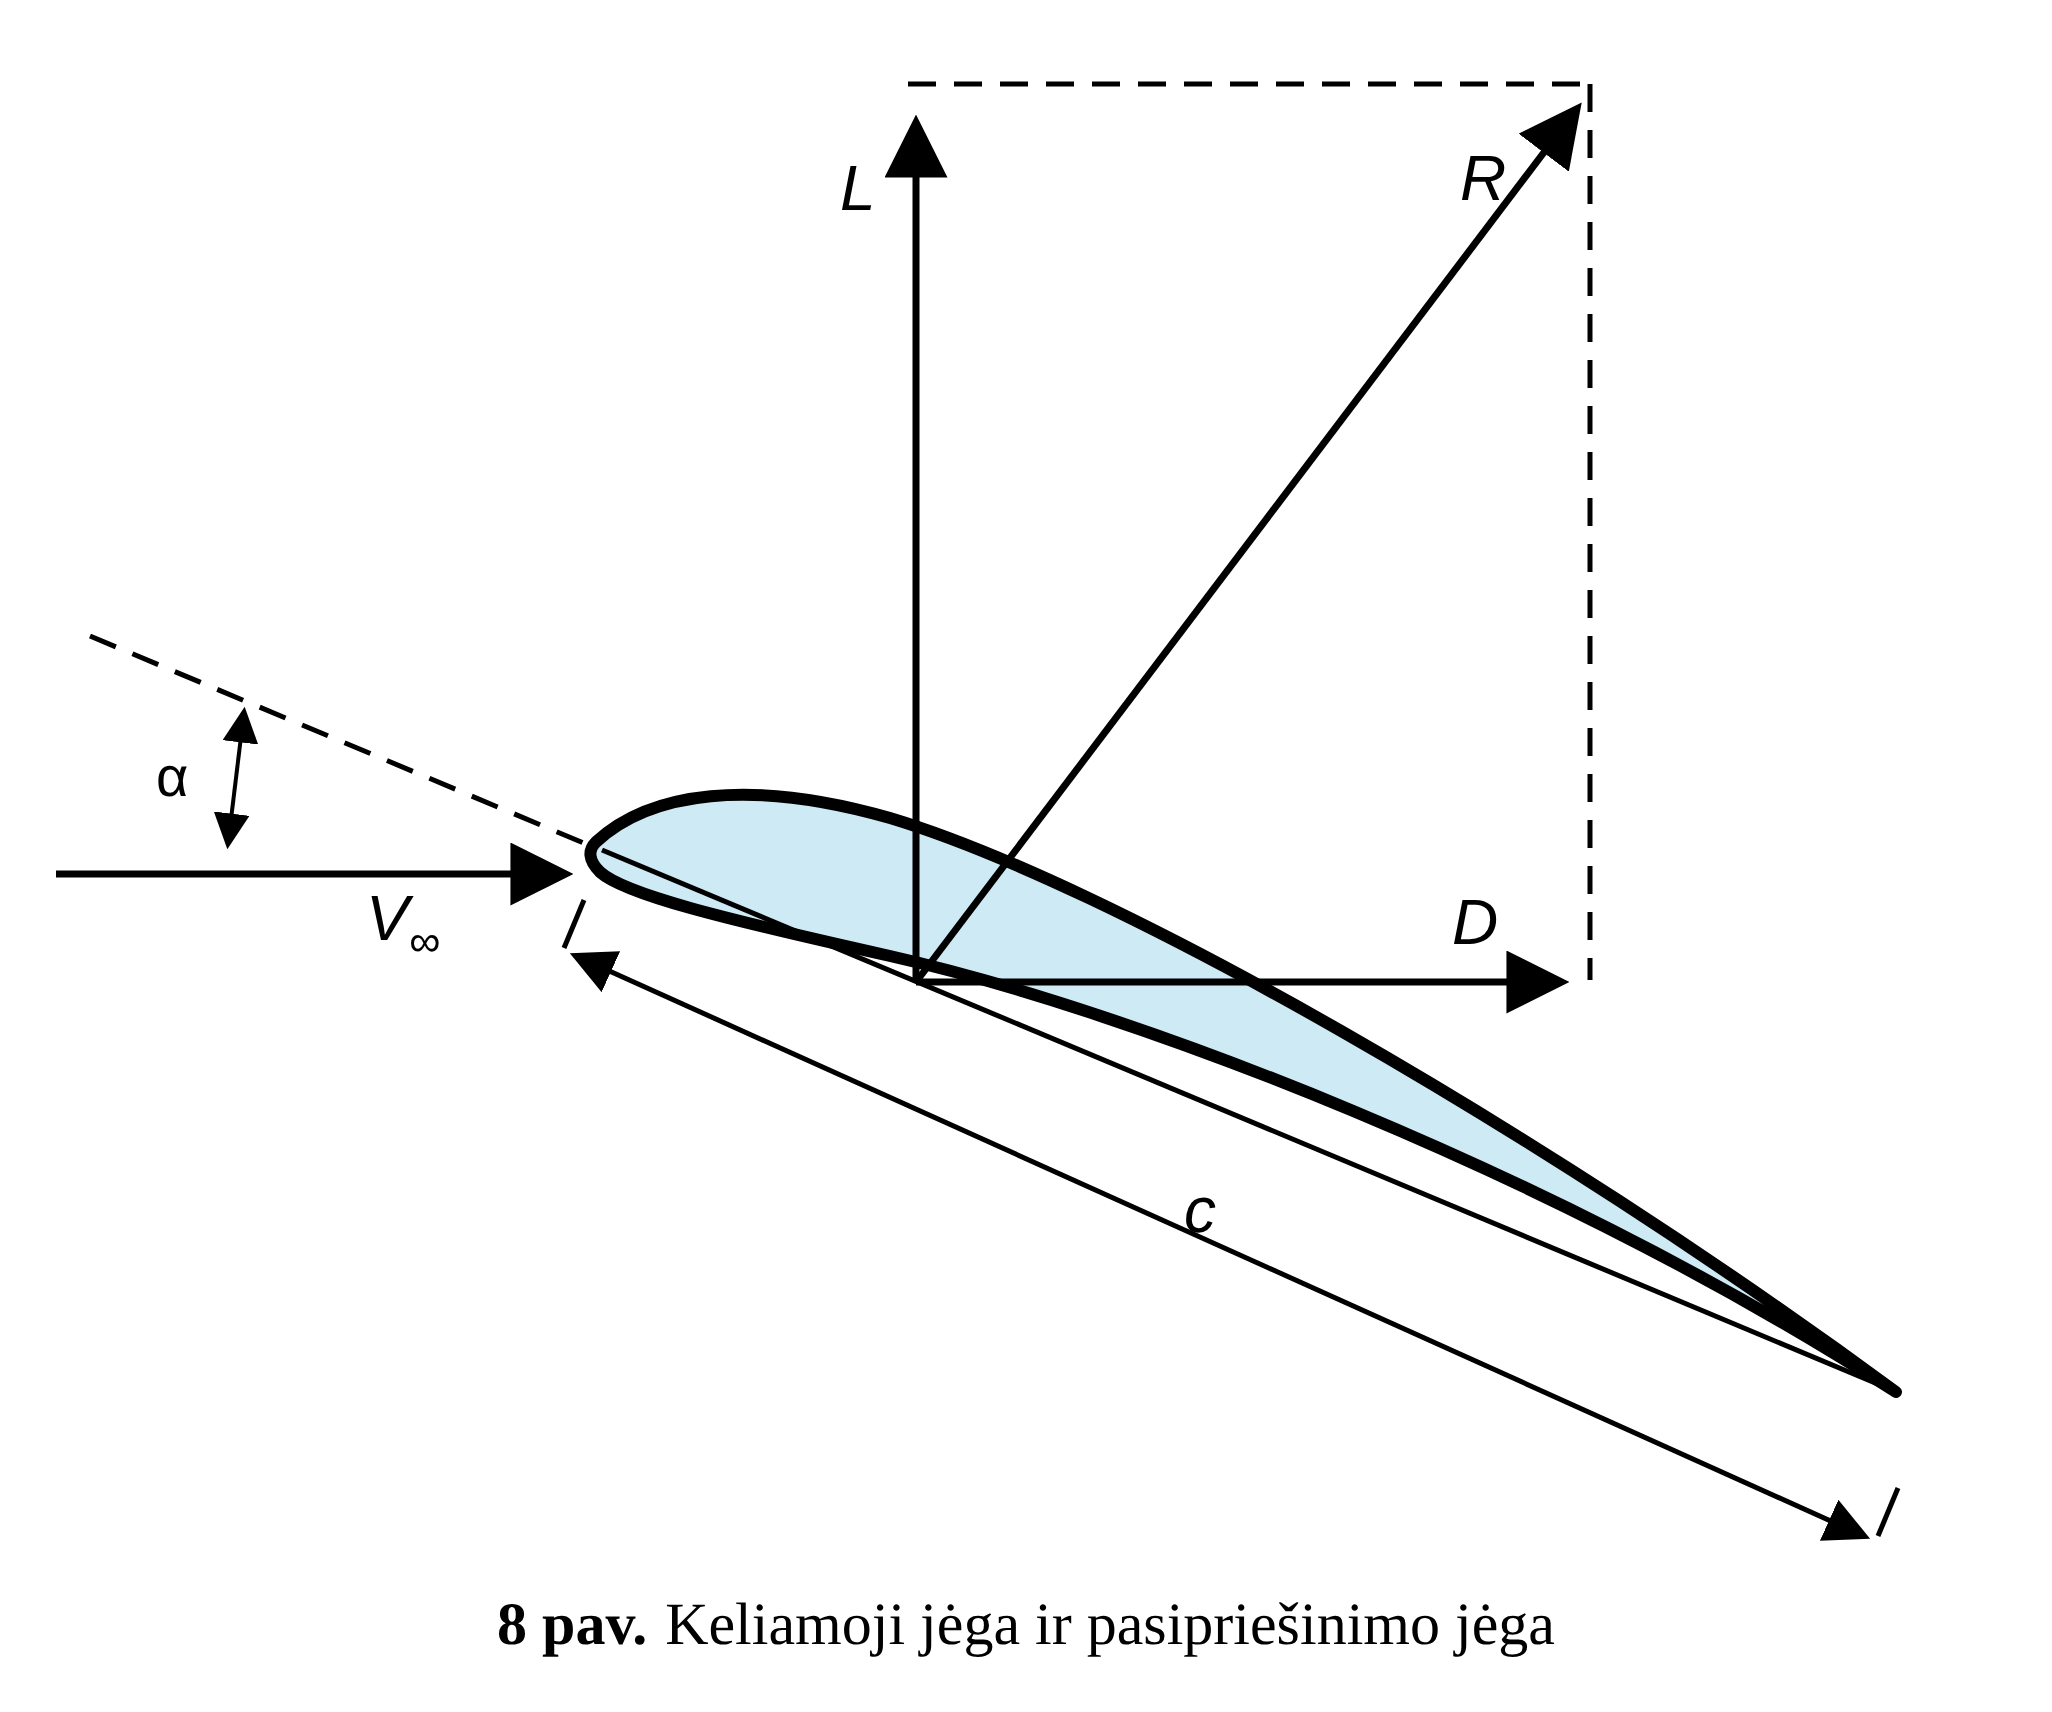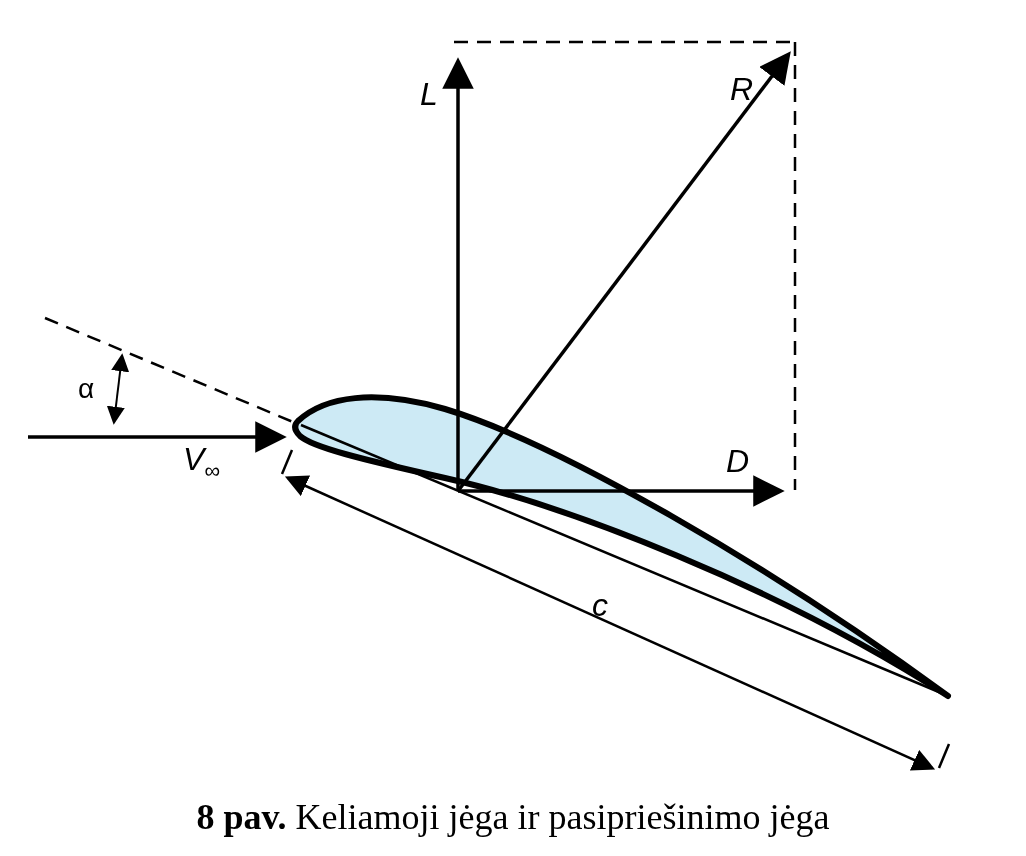--- a/index.html
+++ b/index.html
@@ -34,21 +34,21 @@
   .sub-label {
     font-size: 22px;
   }
   .caption {
     position: absolute;
     left: 0;
     top: 796px;
     width: 1026px;
     text-align: center;
     font-family: "Liberation Serif", serif;
-    font-size: 36px;
+    font-size: 30px;
     color: #000000;
   }
   .caption .fig-num {
     font-weight: bold;
   }
   .caption .fig-text {
     margin-left: 9px;
   }
 </style>
 </head>

